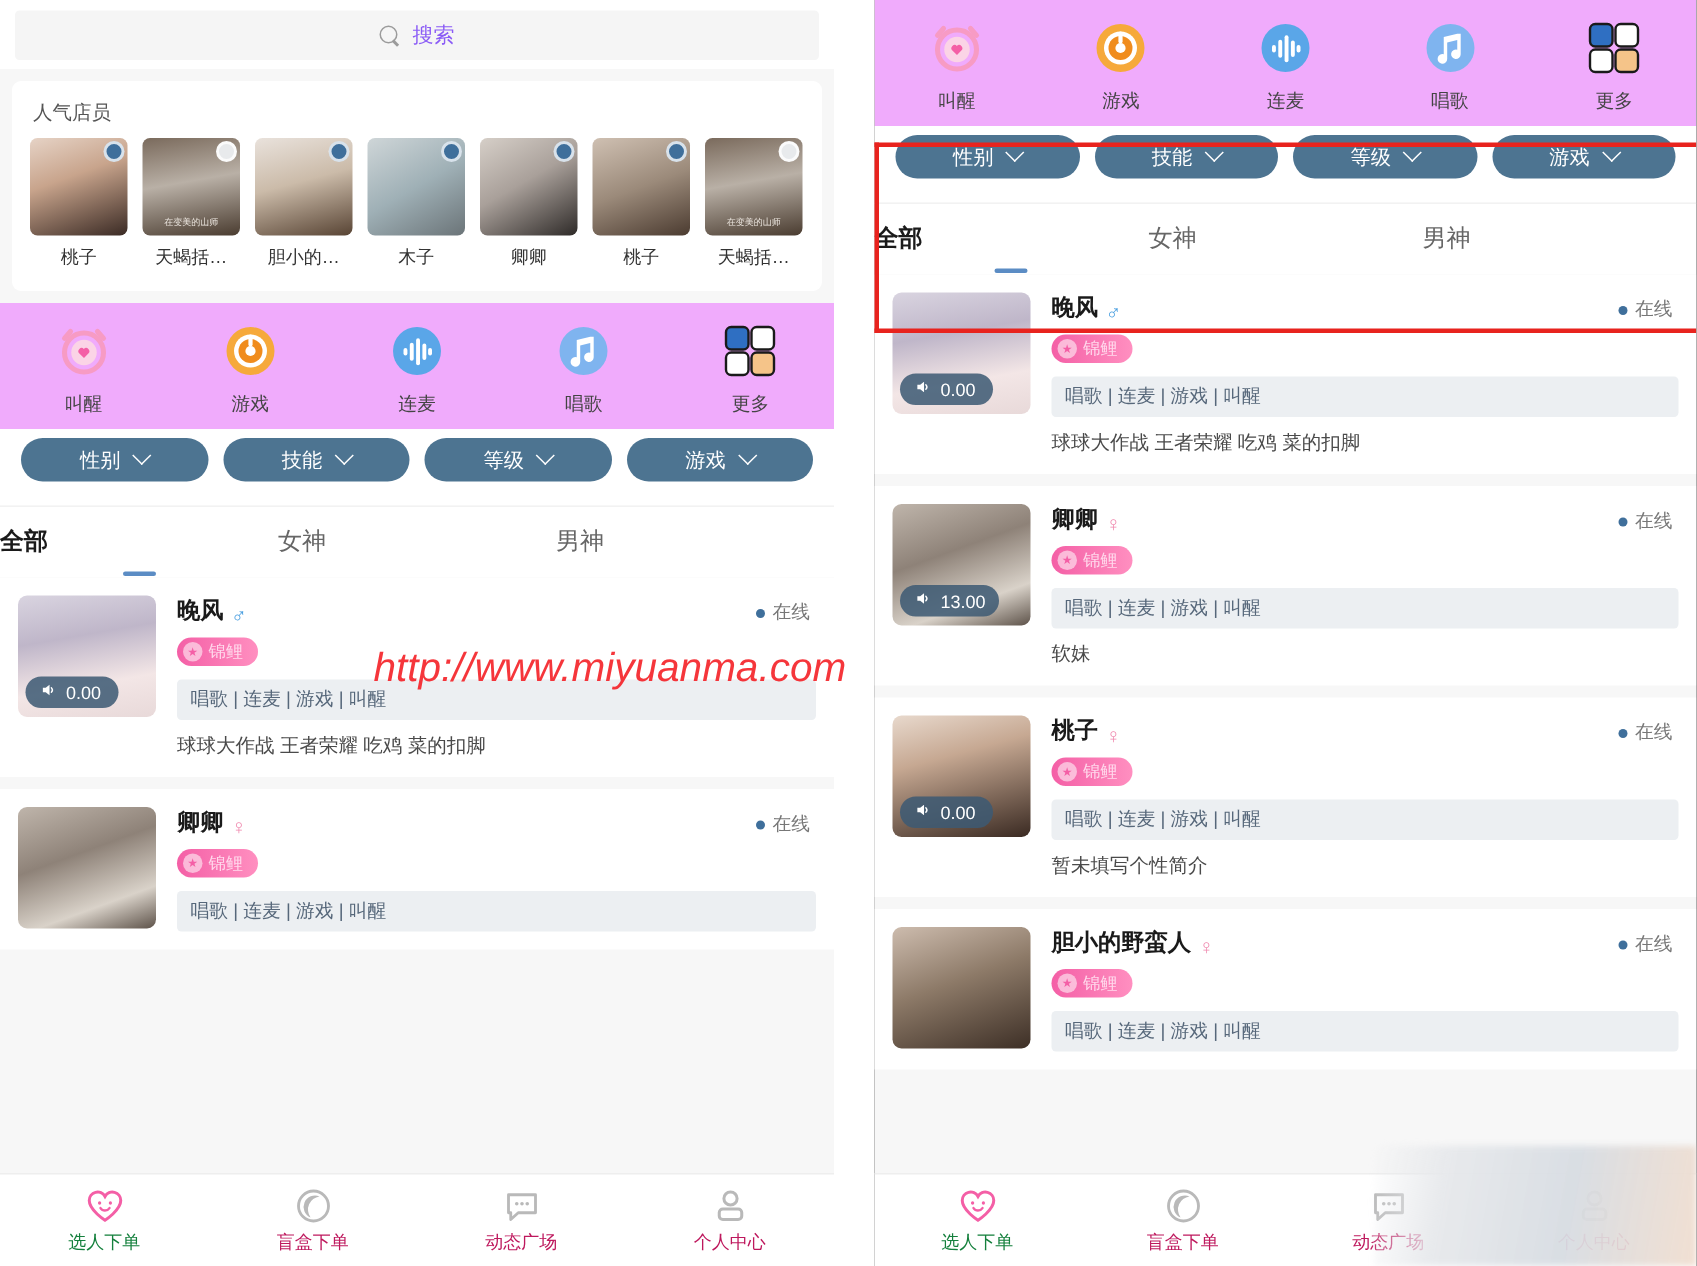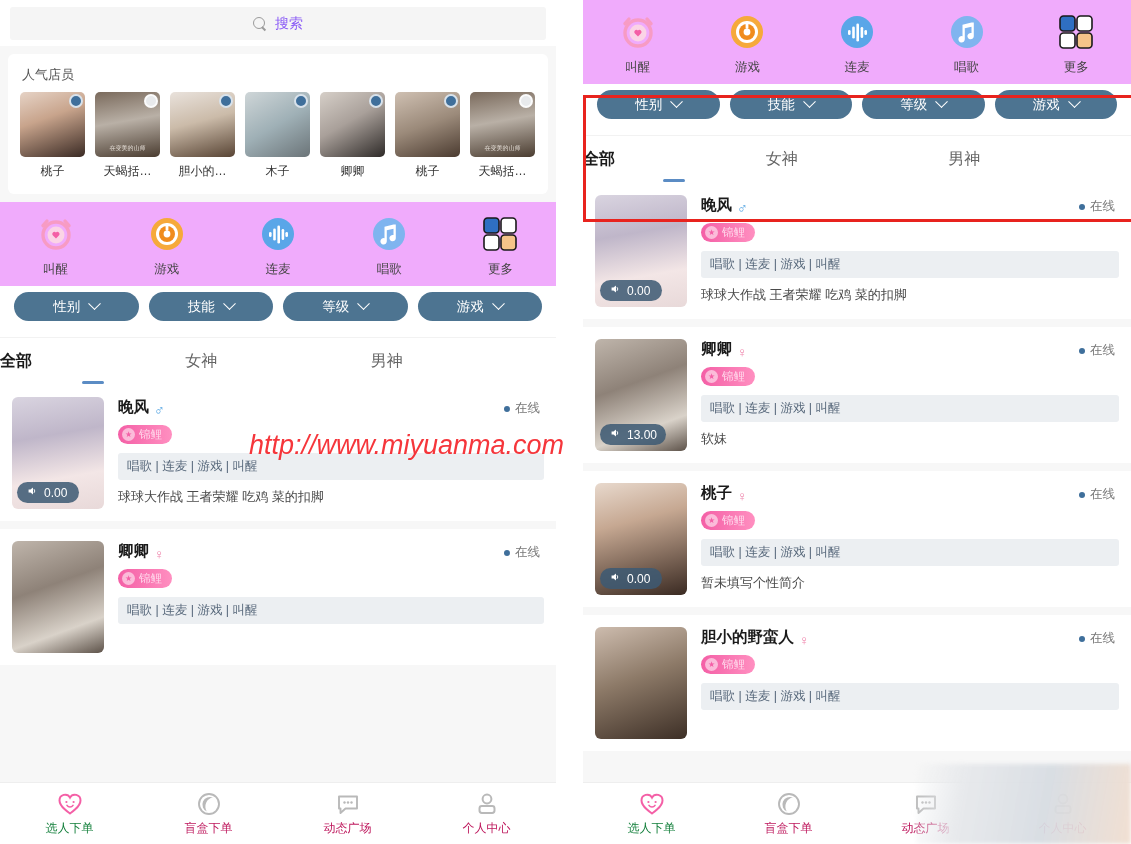--- a/index.html
+++ b/index.html
@@ -163,21 +163,21 @@
   .tab.active { color:#1a1a1a; font-weight:bold; }
   .tab.active::after {
     content:""; position:absolute; left:50%; transform:translateX(-50%);
     bottom:-12px; width:22px; height:3px; border-radius:2px; background:#5b8cc4;
   }
 
   
   .ulist { background:#f7f7f7; }
   .ucard { background:#ffffff; display:flex; padding:12px 12px 12px 12px; margin-bottom:8px; }
   .ucard-ava {
-    position:relative; width:92px; height:112px; border-radius:6px; overflow:hidden;
+    position:relative; width:92px; height:81px; border-radius:6px; overflow:hidden;
     flex:0 0 92px;
   }
   .price-pill {
     position:absolute; left:5px; bottom:6px; height:21px; min-width:62px;
     border-radius:11px; background:rgba(60,90,115,.86); color:#fff;
     display:flex; align-items:center; gap:6px; padding:0 9px; font-size:12px;
   }
   .ucard-body { flex:1; padding-left:14px; min-width:0; position:relative; }
   .uname-row { display:flex; align-items:flex-end; gap:5px; }
   .uname { font-size:15.5px; font-weight:bold; color:#1a1a1a; }

